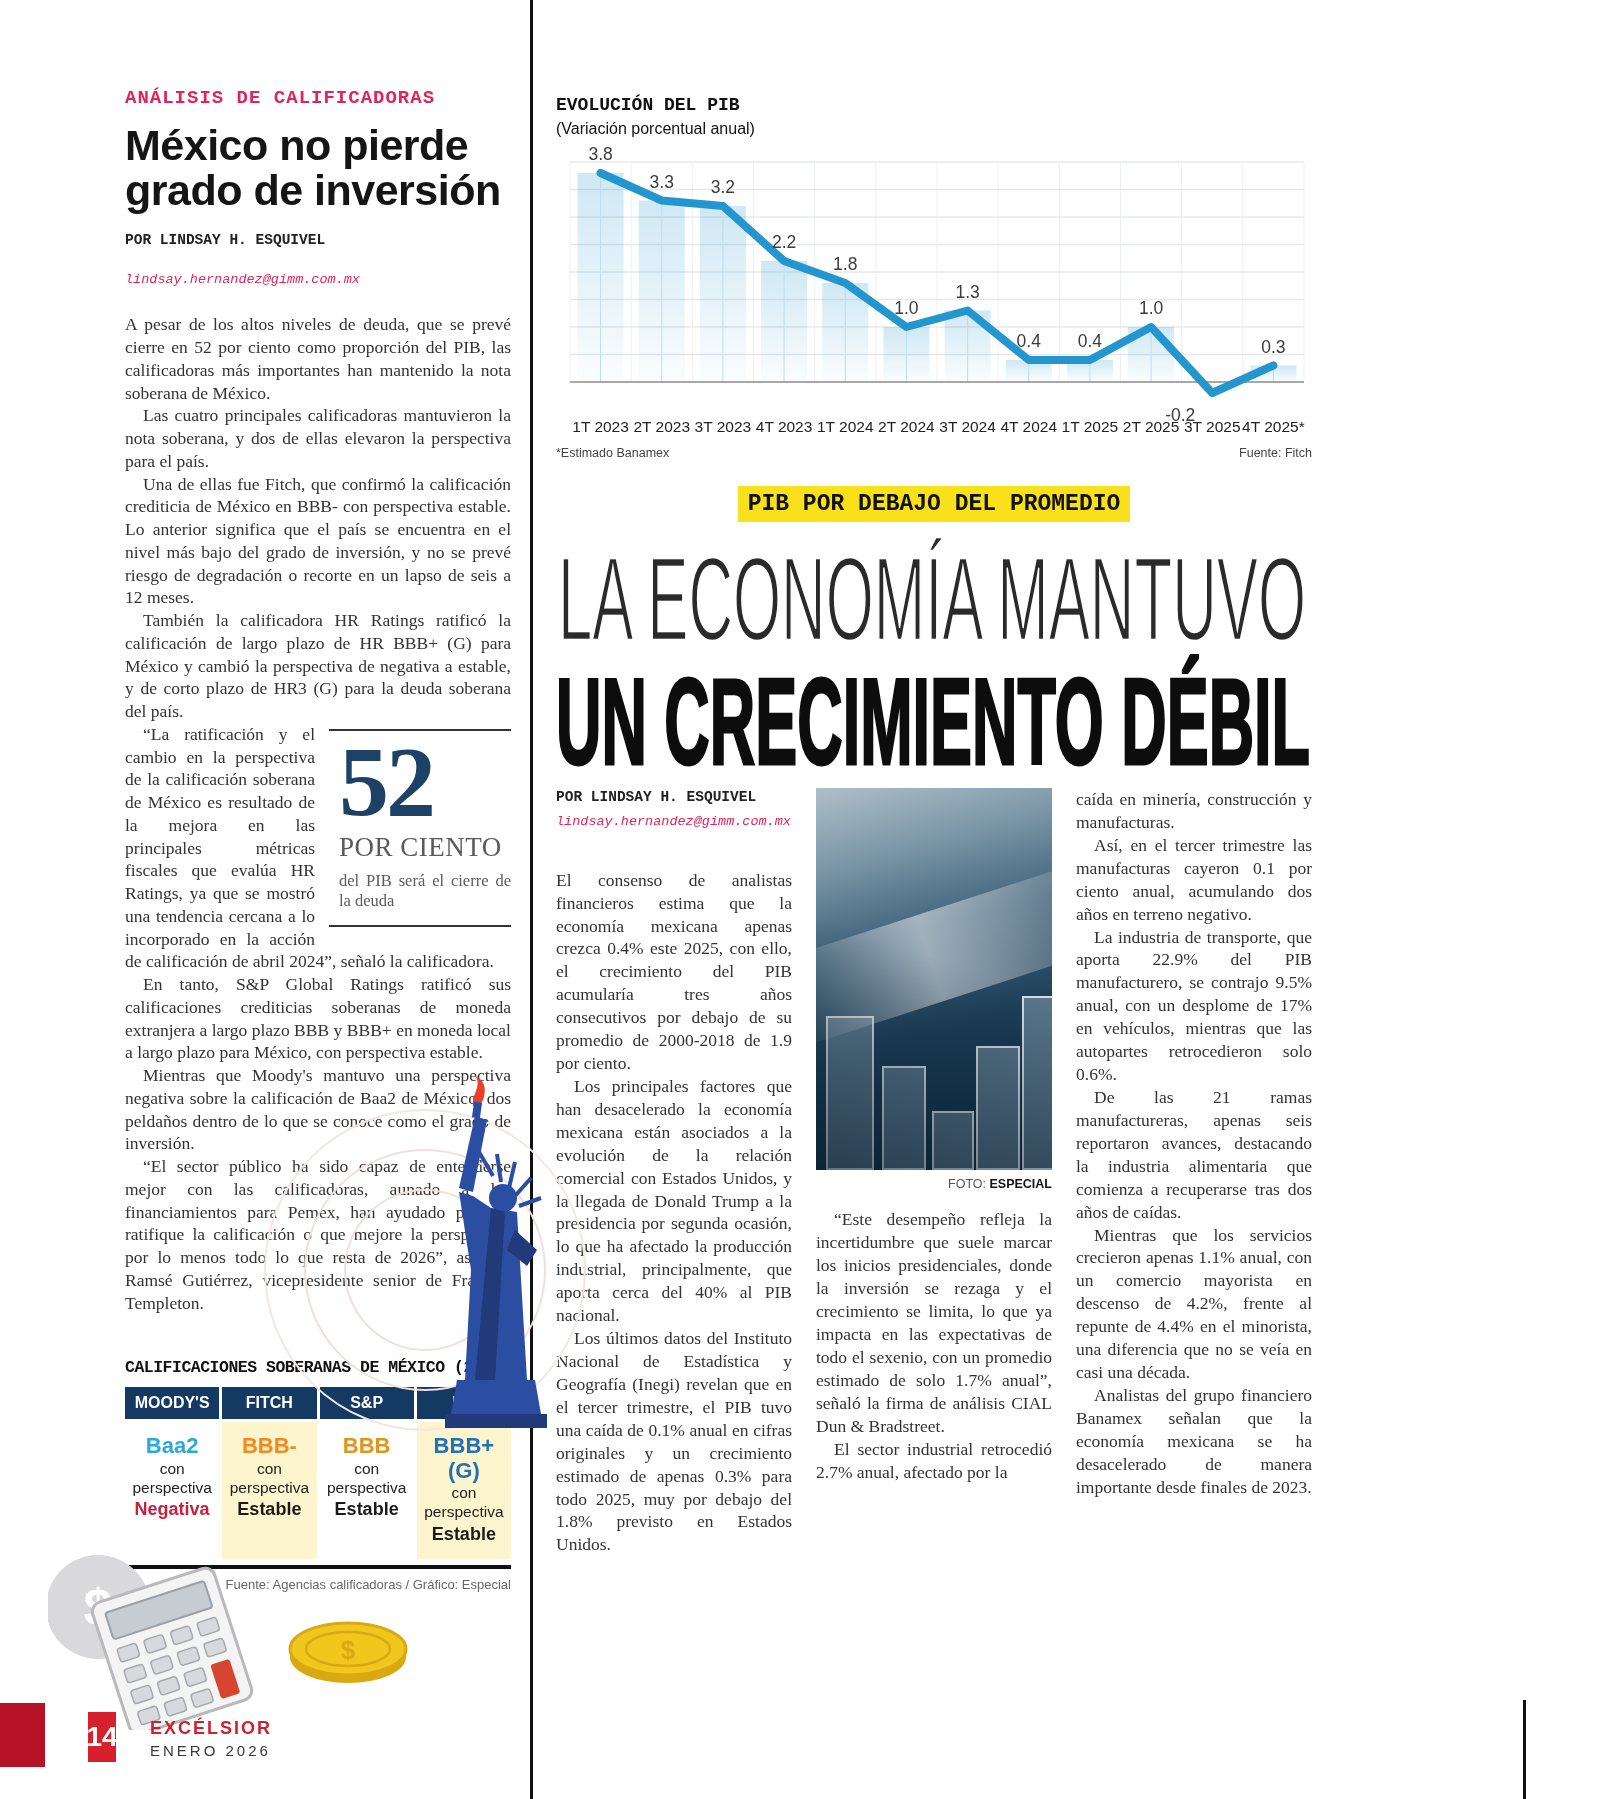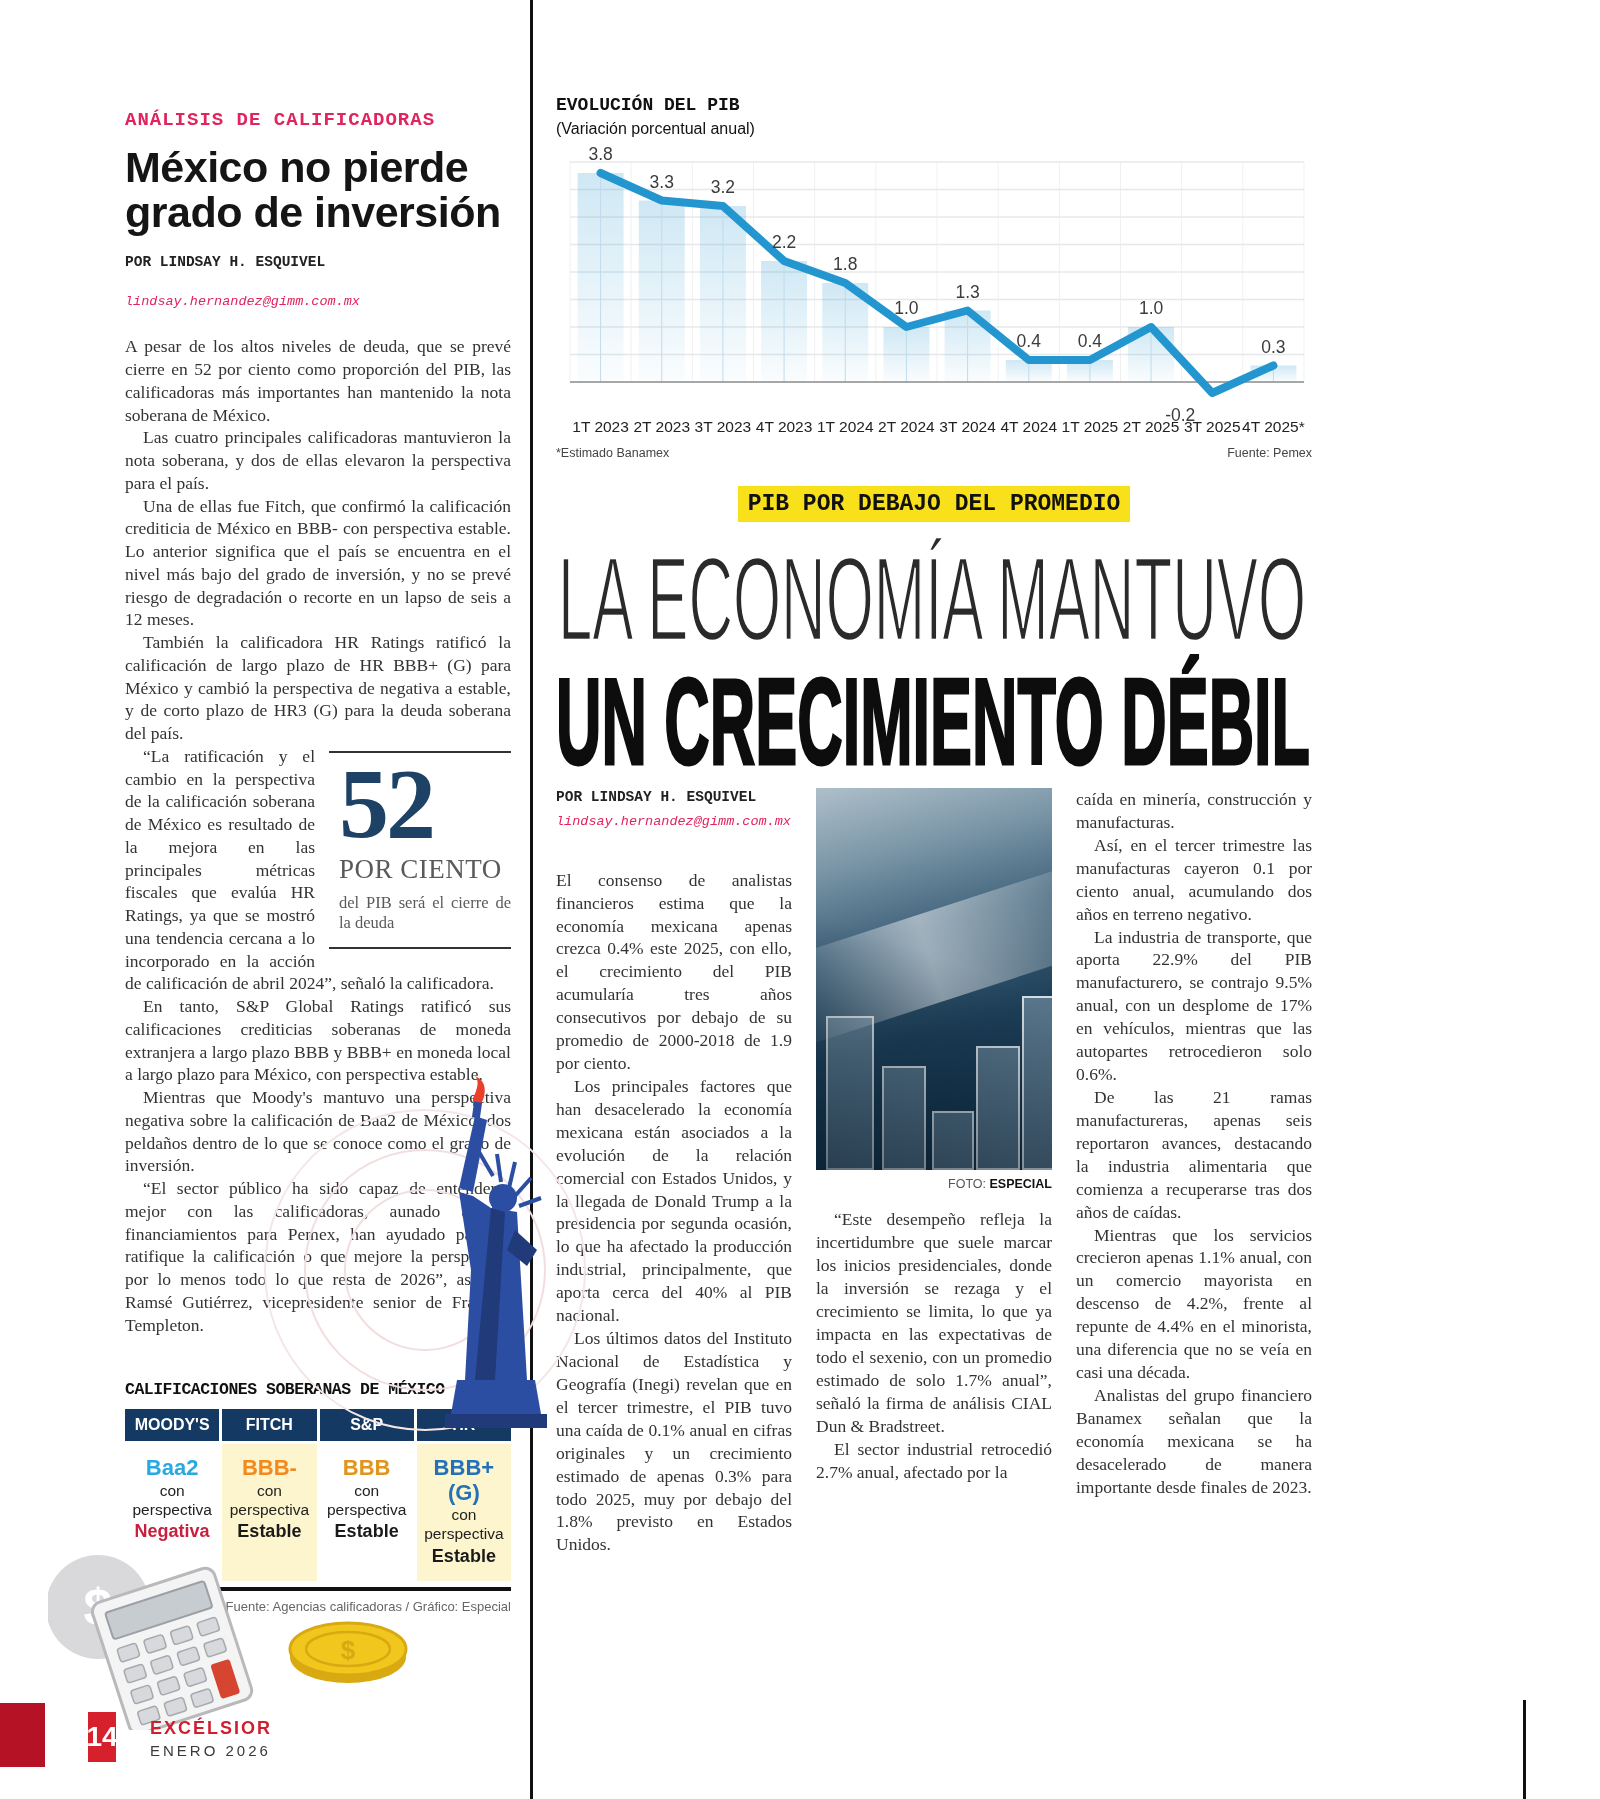--- a/index.html
+++ b/index.html
@@ -4,21 +4,21 @@
 <style>
   html,body{margin:0;padding:0;}
   body{width:1600px;height:1799px;position:relative;background:#ffffff;font-family:"Liberation Sans",sans-serif;color:#222;}
   .page{position:absolute;inset:0;overflow:hidden;}
 
   
   .vrule-main{position:absolute;left:530px;top:0;width:3px;height:1799px;background:#111;}
   .vrule-right{position:absolute;left:1523px;top:1700px;width:3px;height:99px;background:#111;}
 
   
-  .left-col{position:absolute;left:125px;top:109px;width:386px;}
+  .left-col{position:absolute;left:125px;top:87px;width:386px;}
   .kicker{font-family:"Liberation Mono",monospace;font-weight:bold;font-size:19px;letter-spacing:1px;color:#e0245e;}
   .l-title{font-family:"Liberation Sans",sans-serif;font-weight:bold;font-size:43px;line-height:1.04;color:#151515;margin:14px 0 20px 0;letter-spacing:-0.5px;}
   .byline{font-family:"Liberation Mono",monospace;font-weight:bold;font-size:14.5px;color:#222;}
   .mail{font-family:"Liberation Mono",monospace;font-style:italic;font-size:13.5px;color:#e0245e;margin-top:6px;display:inline-block;text-decoration:none;}
   .l-body{margin-top:26px;font-family:"Liberation Serif",serif;font-size:17.5px;line-height:1.3;color:#333;text-align:justify;}
   .l-body p{margin:0;}
   .l-body p.ind{text-indent:18px;}
   .pull-stat{float:right;width:172px;margin:6px 0 8px 14px;border-top:2px solid #333;border-bottom:2px solid #333;padding:6px 0 14px 10px;}
   .pull-num{font-size:100px;font-weight:bold;color:#1d4266;line-height:0.9;letter-spacing:-3px;}
   .pull-unit{font-size:27px;color:#5a5a5a;line-height:1.05;margin-top:6px;letter-spacing:0.5px;}
@@ -219,21 +219,21 @@
         <text x="350.41666666666663" y="288" text-anchor="middle" font-size="15.5" fill="#222" font-family="Liberation Sans, sans-serif">2T 2024</text>
         <text x="411.5833333333333" y="288" text-anchor="middle" font-size="15.5" fill="#222" font-family="Liberation Sans, sans-serif">3T 2024</text>
         <text x="472.75" y="288" text-anchor="middle" font-size="15.5" fill="#222" font-family="Liberation Sans, sans-serif">4T 2024</text>
         <text x="533.9166666666666" y="288" text-anchor="middle" font-size="15.5" fill="#222" font-family="Liberation Sans, sans-serif">1T 2025</text>
         <text x="595.0833333333333" y="288" text-anchor="middle" font-size="15.5" fill="#222" font-family="Liberation Sans, sans-serif">2T 2025</text>
         <text x="656.25" y="288" text-anchor="middle" font-size="15.5" fill="#222" font-family="Liberation Sans, sans-serif">3T 2025</text>
         <text x="717.4166666666666" y="288" text-anchor="middle" font-size="15.5" fill="#222" font-family="Liberation Sans, sans-serif">4T 2025*</text>
       </svg>
     <div class="chart-notes">
       <span>*Estimado Banamex</span>
-      <span>Fuente: Pemex</span>
+      <span>Fuente: Fitch</span>
     </div>
 
     <div class="mid-kicker-wrap">
       <span class="mid-kicker">PIB POR DEBAJO DEL PROMEDIO</span>
     </div>
 
     <svg class="headline-svg" width="756" height="242">
       <text x="2" y="108" font-family="Liberation Sans, sans-serif" font-size="118" fill="#2a2a2a" stroke="#ffffff" stroke-width="2.4" textLength="748" lengthAdjust="spacingAndGlyphs">LA ECONOMÍA MANTUVO</text>
       <text x="0" y="232" font-family="Liberation Sans, sans-serif" font-size="122" font-weight="bold" fill="#0d0d0d" stroke="#0d0d0d" stroke-width="3" textLength="754" lengthAdjust="spacingAndGlyphs">UN CRECIMIENTO DÉBIL</text>
     </svg>

